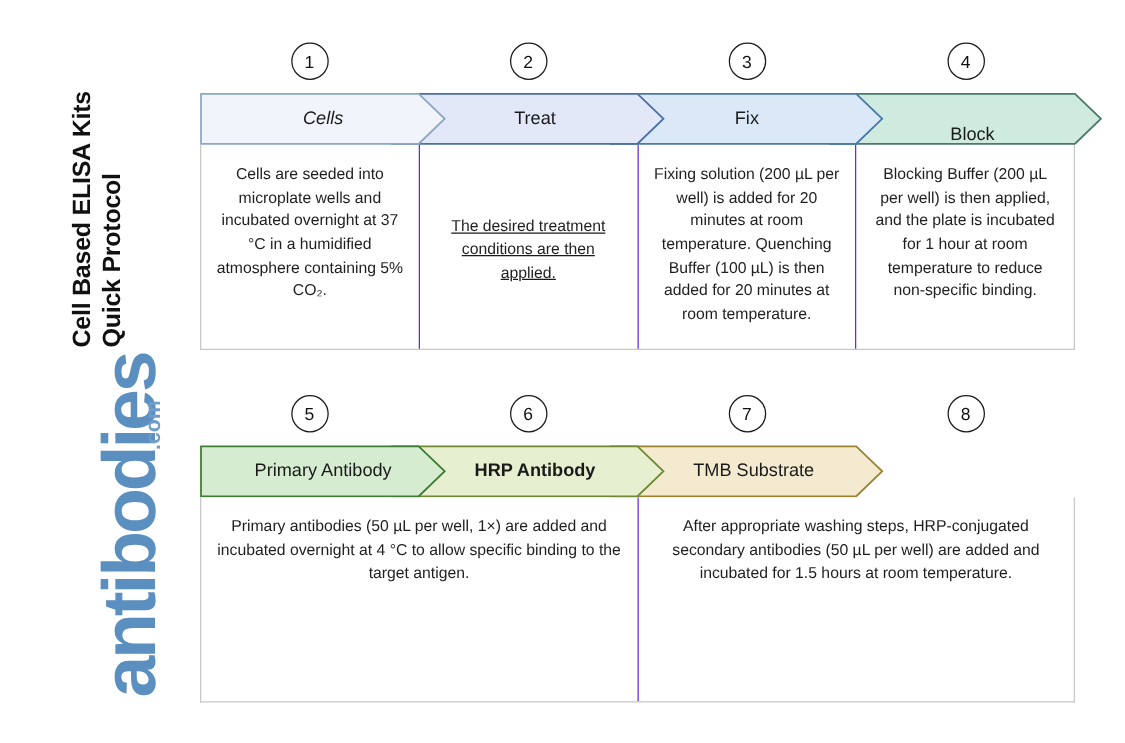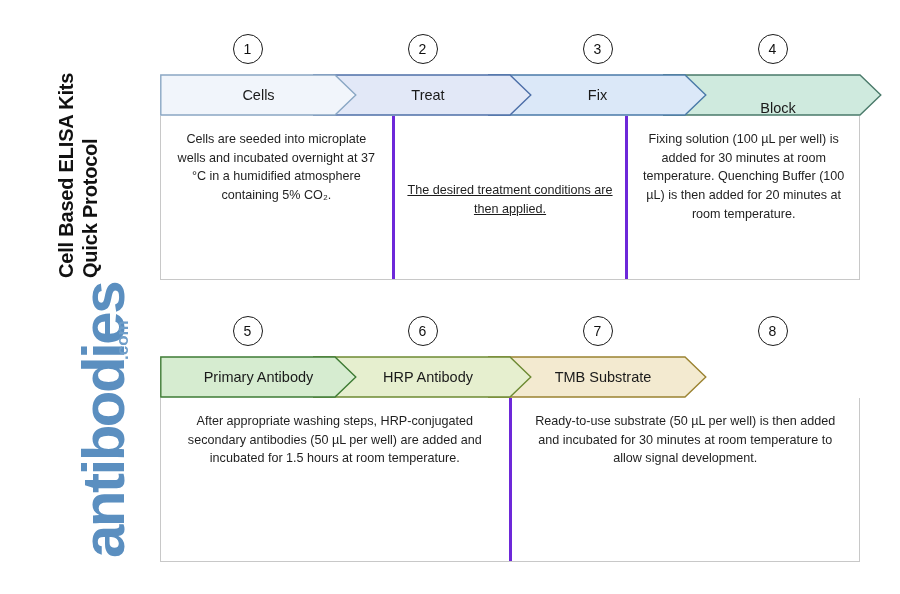--- a/index.html
+++ b/index.html
@@ -140,21 +140,21 @@
     display: flex;
     height: 164px;
     border: 1px solid #c8c8c8;
     border-top: none;
     box-sizing: border-box;
     background: #ffffff;
   }
   .desc-cell {
     flex: 1 1 0;
     box-sizing: border-box;
-    border-right: 3px solid #6d28d9;
+    border-right: 1px solid #6d28d9;
     padding: 14px 12px 10px 12px;
     display: flex;
     align-items: flex-start;
     justify-content: center;
   }
   .desc-cell:last-child { border-right: none; }
   .desc-cell p {
     margin: 0;
     font-size: 12.6px;
     line-height: 1.48;
@@ -177,21 +177,21 @@
 </div>
 
 <div class="flow-row" id="flow-row-1">
     <div class="badge-strip">
       <div class="step-badge" style="left: 87.5px;">1</div>
       <div class="step-badge" style="left: 262.5px;">2</div>
       <div class="step-badge" style="left: 437.5px;">3</div>
       <div class="step-badge" style="left: 612.5px;">4</div>
     </div>
     <div class="chevron-bar">
-      <div class="chevron" style="left: 0px; width: 197px; z-index: 10;">
+      <div class="chevron" style="left: 0px; width: 197px; z-index: 10; font-style: italic;">
         <span class="chev-shape">
           <svg viewBox="0 0 197 42" preserveAspectRatio="none">
             <polygon points="0.8,1 175,1 195.8,21 175,41 0.8,41" fill="#f1f5fb" stroke="#8aa7c4" stroke-width="1.4" stroke-linejoin="miter"></polygon>
           </svg>
         </span>
         <span class="chev-label" style="margin-left: 0px;">Cells</span>
       </div>
       <div class="chevron" style="left: 153px; width: 219px; z-index: 9;">
         <span class="chev-shape">
           <svg viewBox="0 0 219 42" preserveAspectRatio="none">
@@ -218,58 +218,61 @@
       </div>
     </div>
     <div class="desc-strip">
       <div class="desc-cell">
         <p>Cells are seeded into microplate wells and incubated overnight at 37 °C in a humidified atmosphere containing 5% CO₂.</p>
       </div>
       <div class="desc-cell v-center">
         <p>The desired treatment conditions are then applied.</p>
       </div>
       <div class="desc-cell">
-        <p>Fixing solution (100 µL per well) is added for 30 minutes at room temperature. Quenching Buffer (100 µL) is then added for 20 minutes at room temperature.</p>
+        <p>Fixing solution (200 µL per well) is added for 20 minutes at room temperature. Quenching Buffer (100 µL) is then added for 20 minutes at room temperature.</p>
+      </div>
+      <div class="desc-cell">
+        <p>Blocking Buffer (200 µL per well) is then applied, and the plate is incubated for 1 hour at room temperature to reduce non-specific binding.</p>
       </div>
     </div>
   </div>
 <div class="flow-row" id="flow-row-2">
     <div class="badge-strip">
       <div class="step-badge" style="left: 87.5px;">5</div>
       <div class="step-badge" style="left: 262.5px;">6</div>
       <div class="step-badge" style="left: 437.5px;">7</div>
       <div class="step-badge" style="left: 612.5px;">8</div>
     </div>
     <div class="chevron-bar">
       <div class="chevron" style="left: 0px; width: 197px; z-index: 10;">
         <span class="chev-shape">
           <svg viewBox="0 0 197 42" preserveAspectRatio="none">
             <polygon points="0.8,1 175,1 195.8,21 175,41 0.8,41" fill="#d6ecd0" stroke="#3e7b34" stroke-width="1.4" stroke-linejoin="miter"></polygon>
           </svg>
         </span>
         <span class="chev-label" style="margin-left: 0px;">Primary Antibody</span>
       </div>
-      <div class="chevron" style="left: 153px; width: 219px; z-index: 9;">
+      <div class="chevron" style="left: 153px; width: 219px; z-index: 9; font-weight: bold;">
         <span class="chev-shape">
           <svg viewBox="0 0 219 42" preserveAspectRatio="none">
             <polygon points="0.8,1 197,1 217.8,21 197,41 0.8,41 22,21" fill="#e6efcf" stroke="#6d8a33" stroke-width="1.4" stroke-linejoin="miter"></polygon>
           </svg>
         </span>
         <span class="chev-label" style="margin-left: 11px;">HRP Antibody</span>
       </div>
       <div class="chevron" style="left: 328px; width: 219px; z-index: 8;">
         <span class="chev-shape">
           <svg viewBox="0 0 219 42" preserveAspectRatio="none">
             <polygon points="0.8,1 197,1 217.8,21 197,41 0.8,41 22,21" fill="#f3ead0" stroke="#9b8331" stroke-width="1.4" stroke-linejoin="miter"></polygon>
           </svg>
         </span>
         <span class="chev-label" style="margin-left: 11px;">TMB Substrate</span>
       </div>
     </div>
     <div class="desc-strip">
       <div class="desc-cell">
+        <p>Primary antibodies (50 µL per well, 1×) are added and incubated overnight at 4 °C to allow specific binding to the target antigen.</p>
+      </div>
+      <div class="desc-cell">
         <p>After appropriate washing steps, HRP-conjugated secondary antibodies (50 µL per well) are added and incubated for 1.5 hours at room temperature.</p>
       </div>
-      <div class="desc-cell">
-        <p>Ready-to-use substrate (50 µL per well) is then added and incubated for 30 minutes at room temperature to allow signal development.</p>
-      </div>
     </div>
   </div>
 
 </body></html>

